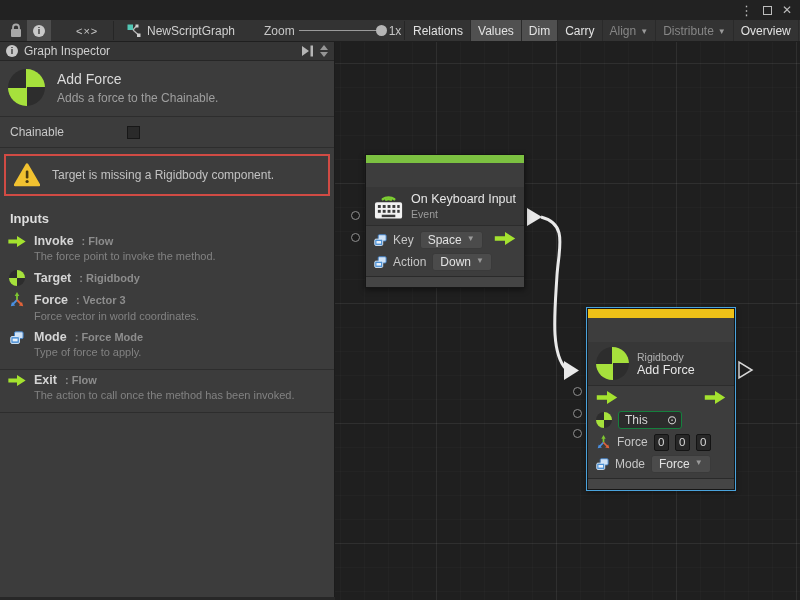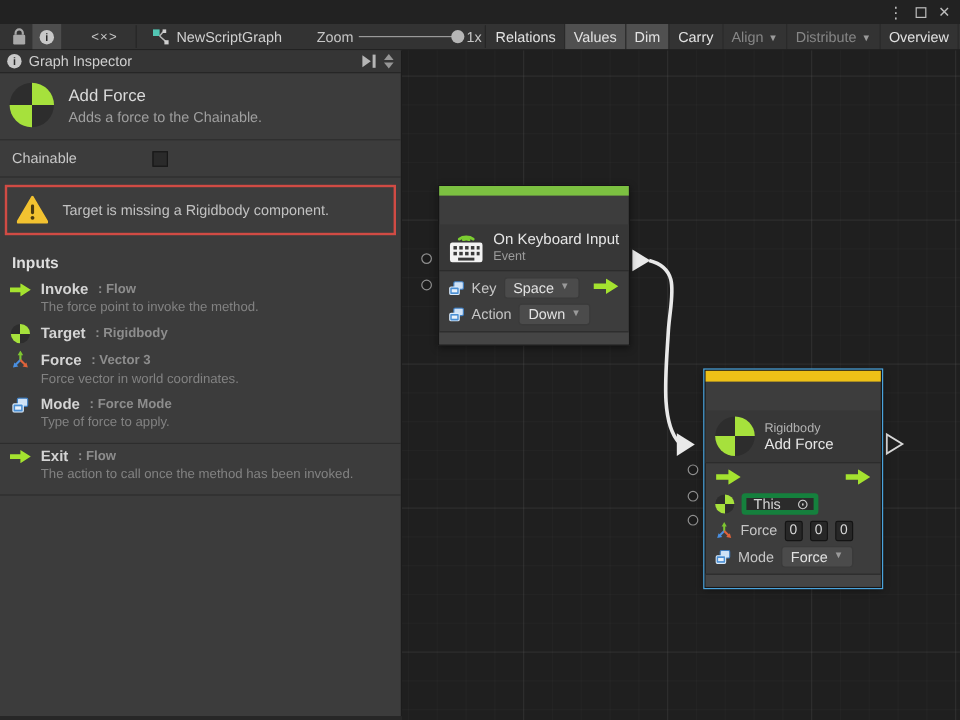--- a/index.html
+++ b/index.html
@@ -97,21 +97,21 @@
   .node-cat { font-size:10.5px; color:#b2b2b2; }
   .node-body { padding:3px 0; }
   .nrow { display:flex; align-items:center; gap:6px; height:22px; padding:0 8px; position:relative; }
   .nrow-label { color:#c6c6c6; }
   .dropdown { display:flex; align-items:flex-start; gap:5px; background:#4b4b4b; border:1px solid #3a3a3a;
     border-radius:3px; padding:1px 7px; color:#e2e2e2; }
   .node-foot { height:11px; background:#454545; border-top:1px solid #2a2a2a; }
   .flow-out-right { position:absolute; right:8px; }
   .valbox { width:15px; height:17px; background:#272727; border:1px solid #141414; border-radius:2px;
     color:#d8d8d8; font-size:11.5px; display:flex; align-items:center; justify-content:center; }
-  .this-field { display:flex; align-items:center; background:#2b2b2b; border:4px solid #15803d; border-radius:3px;
+  .this-field { display:flex; align-items:center; background:#2b2b2b; border:1px solid #15803d; border-radius:3px;
     height:18px; width:64px; padding:0 4px 0 6px; color:#d6d6d6; }
   .obj-picker { margin-left:auto; color:#cfcfcf; font-size:12px; line-height:1; }
   .port-circle { position:absolute; width:9px; height:9px; border:1.5px solid #8f8f8f; border-radius:50%; background:#1b1b1b; }
 </style>
 </head>
 <body>
 
 <svg width="0" height="0" style="position:absolute">
   <defs>
     <g id="flow-arrow">

